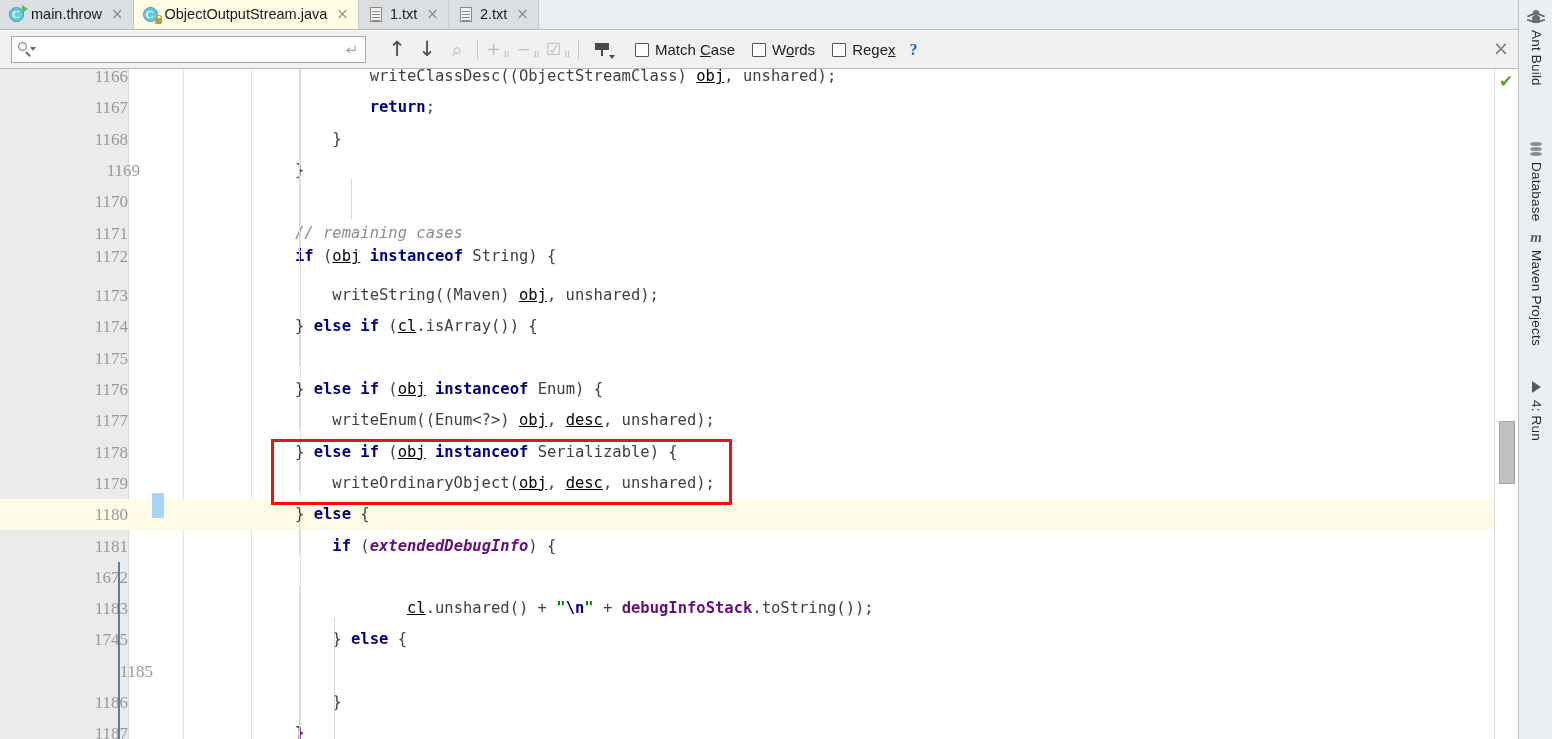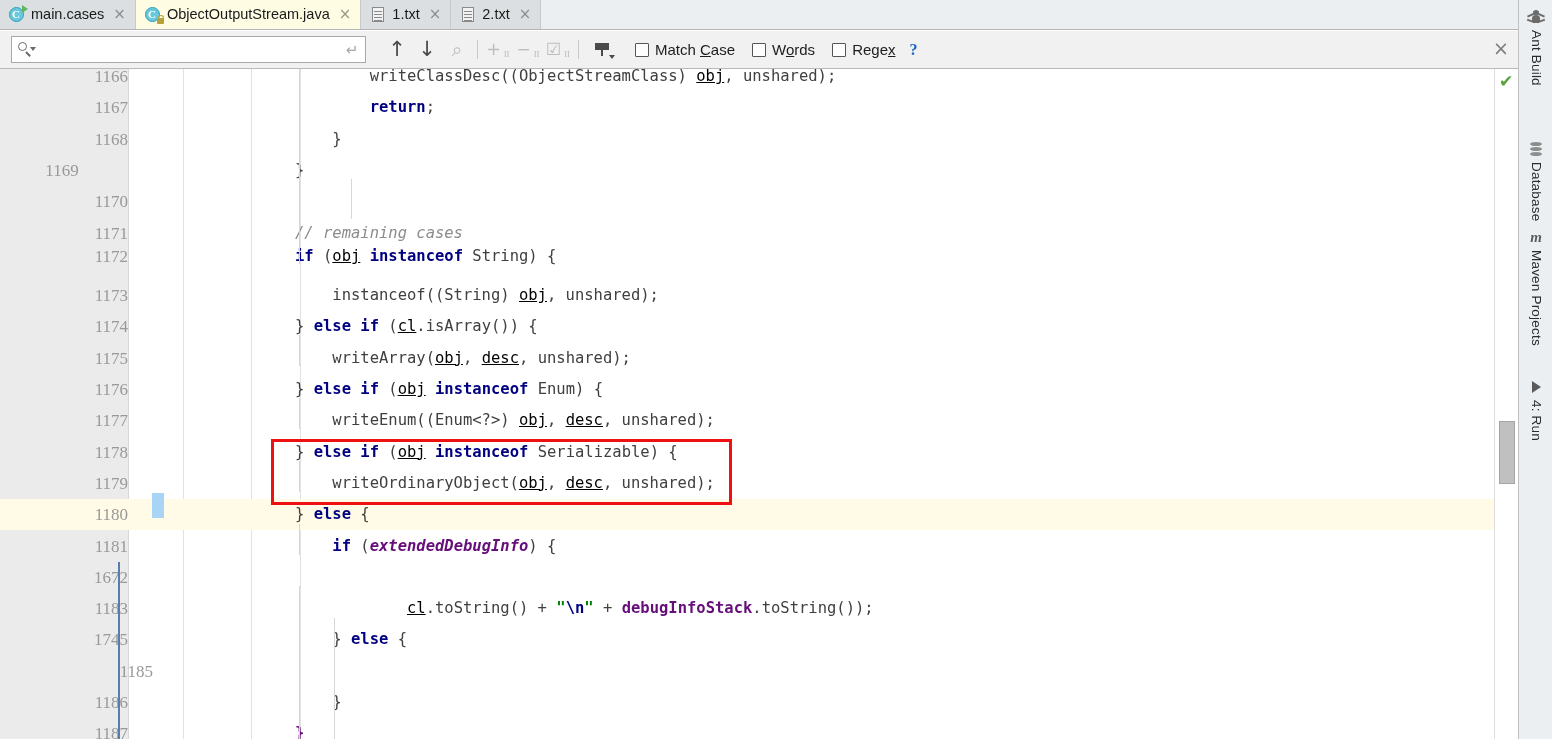--- a/index.html
+++ b/index.html
@@ -296,21 +296,21 @@
 <div id="app">
 
   <div class="tabbar">
 
     <div class="tab first">
       <span class="ic ic-class">
         <span class="disc"></span>
           <span class="cglyph">C</span>
           <span class="badge-run"></span>
       </span>
-      <span class="tlabel">main.cases</span>
+      <span class="tlabel">main.throw</span>
       <span class="tclose">×</span>
     </div>
 
     <div class="tab active">
       <span class="ic ic-class">
         <span class="disc"></span>
           <span class="cglyph">C</span>
           <span class="badge-lock"></span>
       </span>
       <span class="tlabel">ObjectOutputStream.java</span>
@@ -424,46 +424,45 @@
         </div>
         <div class="row" style="top: 23.3px;">
           <div class="ln-txt" style="left: 0px; width: 128px; text-align: right; right: auto;">1167</div>
           <div class="code" style="left: 183px;"><span class="pln">                    </span><span class="kw">return</span><span class="pln">;</span></div>
         </div>
         <div class="row" style="top: 54.6px;">
           <div class="ln-txt" style="left: 0px; width: 128px; text-align: right; right: auto;">1168</div>
           <div class="code" style="left: 183px;"><span class="pln">                }</span></div>
         </div>
         <div class="row" style="top: 85.9px;">
-          <div class="ln-txt" style="left: 0px; width: 124px; text-align: center; right: auto;">1169</div>
+          <div class="ln-txt" style="left: 16px; width: 124px; text-align: right; right: auto;">1169</div>
           <div class="code" style="left: 183px;"><span class="pln">            }</span></div>
         </div>
         <div class="row" style="top: 117.2px;">
           <div class="ln-txt" style="left: 0px; width: 128px; text-align: right; right: auto;">1170</div>
           <div class="code" style="left: 183px;"></div>
         </div>
         <div class="row" style="top: 148.5px;">
           <div class="ln-txt" style="left: 0px; width: 128px; text-align: right; right: auto;">1171</div>
           <div class="code" style="left: 183px;"><span class="pln">            </span><span class="cmt">// remaining cases</span></div>
         </div>
         <div class="row" style="top: 172px;">
           <div class="ln-txt" style="left: 0px; width: 128px; text-align: right; right: auto;">1172</div>
           <div class="code" style="left: 183px;"><span class="pln">            </span><span class="kw">if</span><span class="pln"> (</span><span class="par">obj</span><span class="pln"> </span><span class="kw">instanceof</span><span class="pln"> String) {</span></div>
         </div>
         <div class="row" style="top: 211.1px;">
           <div class="ln-txt" style="left: 0px; width: 128px; text-align: right; right: auto;">1173</div>
-          <div class="code" style="left: 183px;"><span class="pln">                instanceof((String) </span><span class="par">obj</span><span class="pln">, unshared);</span></div>
+          <div class="code" style="left: 183px;"><span class="pln">                writeString((Maven) </span><span class="par">obj</span><span class="pln">, unshared);</span></div>
         </div>
         <div class="row" style="top: 242.4px;">
           <div class="ln-txt" style="left: 0px; width: 128px; text-align: right; right: auto;">1174</div>
           <div class="code" style="left: 183px;"><span class="pln">            } </span><span class="kw">else if</span><span class="pln"> (</span><span class="par">cl</span><span class="pln">.isArray()) {</span></div>
         </div>
         <div class="row" style="top: 273.7px;">
           <div class="ln-txt" style="left: 0px; width: 128px; text-align: right; right: auto;">1175</div>
-          <div class="code" style="left: 183px;"><span class="pln">                writeArray(</span><span class="par">obj</span><span class="pln">, </span><span class="par">desc</span><span class="pln">, unshared);</span></div>
         </div>
         <div class="row" style="top: 305px;">
           <div class="ln-txt" style="left: 0px; width: 128px; text-align: right; right: auto;">1176</div>
           <div class="code" style="left: 183px;"><span class="pln">            } </span><span class="kw">else if</span><span class="pln"> (</span><span class="par">obj</span><span class="pln"> </span><span class="kw">instanceof</span><span class="pln"> Enum) {</span></div>
         </div>
         <div class="row" style="top: 336.3px;">
           <div class="ln-txt" style="left: 0px; width: 128px; text-align: right; right: auto;">1177</div>
           <div class="code" style="left: 183px;"><span class="pln">                writeEnum((Enum&lt;?&gt;) </span><span class="par">obj</span><span class="pln">, </span><span class="par">desc</span><span class="pln">, unshared);</span></div>
         </div>
         <div class="row" style="top: 367.6px;">
@@ -480,21 +479,21 @@
         </div>
         <div class="row" style="top: 461.5px;">
           <div class="ln-txt" style="left: 0px; width: 128px; text-align: right; right: auto;">1181</div>
           <div class="code" style="left: 183px; text-align: center;"><span class="pln">                </span><span class="kw">if</span><span class="pln"> (</span><span class="sfld">extendedDebugInfo</span><span class="pln">) {</span></div>
         </div>
         <div class="row" style="top: 492.8px;">
           <div class="ln-txt" style="left: 0px; width: 128px; text-align: right; right: auto;">1672</div>
         </div>
         <div class="row" style="top: 524.1px;">
           <div class="ln-txt" style="left: 0px; width: 128px; text-align: right; right: auto;">1183</div>
-          <div class="code" style="left: 183px;"><span class="pln">                        </span><span class="par">cl</span><span class="pln">.toString() + </span><span class="str">"</span><span class="esc">\n</span><span class="str">"</span><span class="pln"> + </span><span class="fld">debugInfoStack</span><span class="pln">.toString());</span></div>
+          <div class="code" style="left: 183px;"><span class="pln">                        </span><span class="par">cl</span><span class="pln">.unshared() + </span><span class="str">"</span><span class="esc">\n</span><span class="str">"</span><span class="pln"> + </span><span class="fld">debugInfoStack</span><span class="pln">.toString());</span></div>
         </div>
         <div class="row" style="top: 555.4px;">
           <div class="ln-txt" style="left: 0px; width: 128px; text-align: right; right: auto;">1745</div>
           <div class="code" style="left: 183px;"><span class="pln">                } </span><span class="kw">else</span><span class="pln"> {</span></div>
         </div>
         <div class="row" style="top: 586.7px;">
           <div class="ln-txt" style="left: 0px; width: 153px; text-align: right; right: auto;">1185</div>
         </div>
         <div class="row" style="top: 618px;">
           <div class="ln-txt" style="left: 0px; width: 128px; text-align: right; right: auto;">1186</div>

